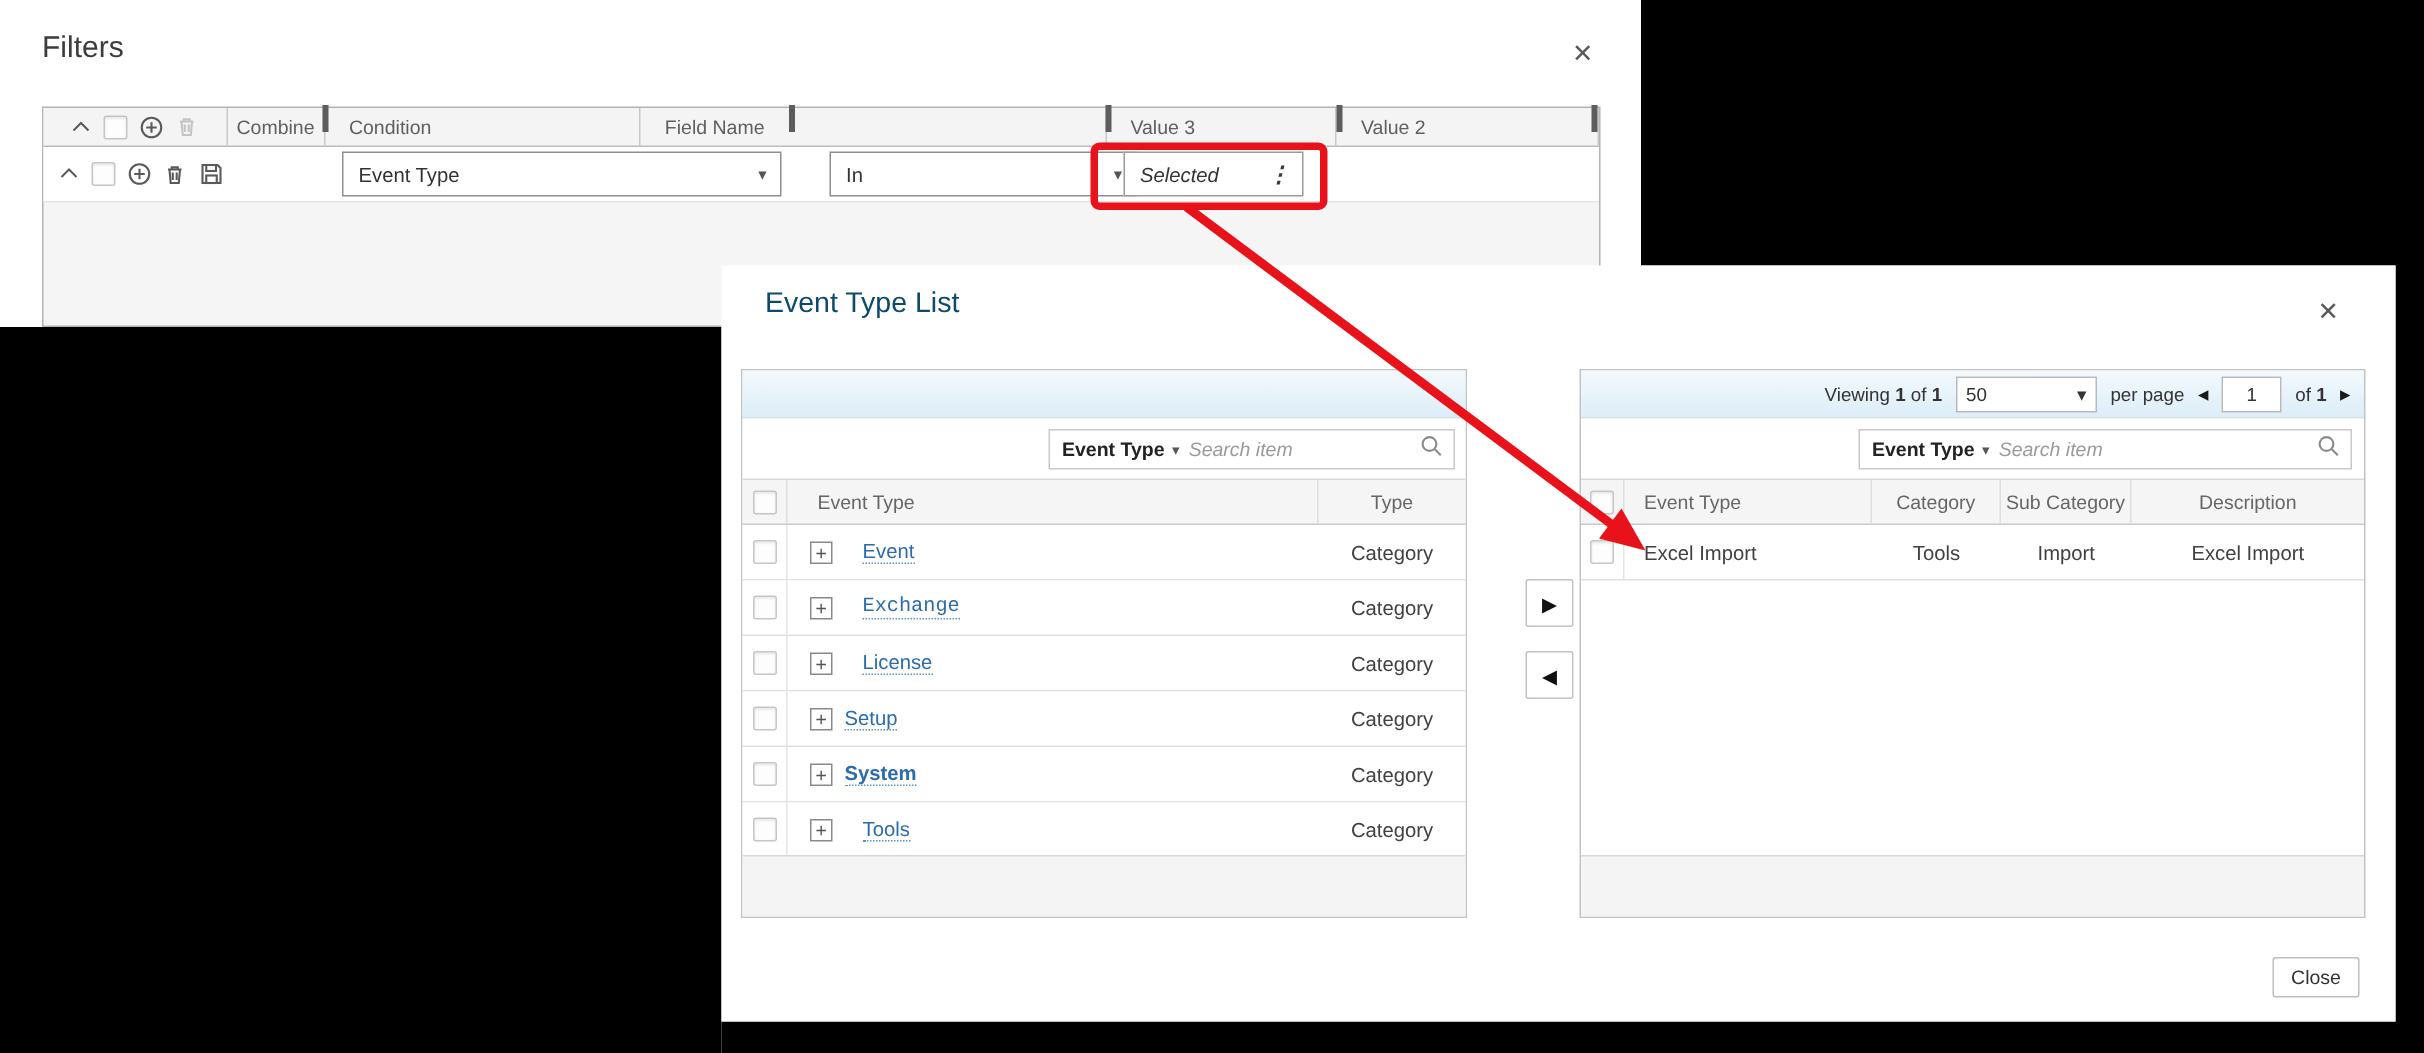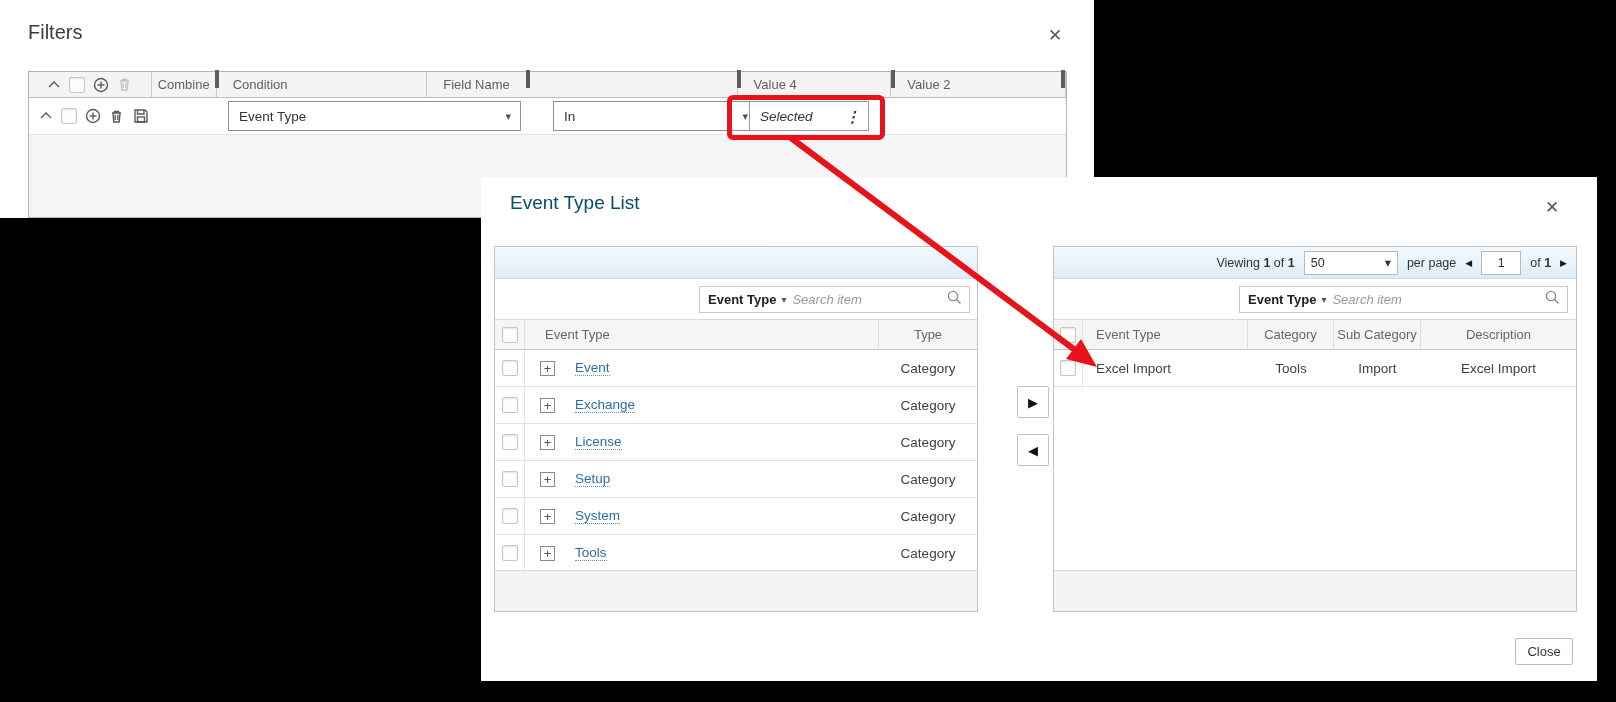--- a/index.html
+++ b/index.html
@@ -88,21 +88,21 @@
                 <path d="M3 4 h9 M5.5 4 v-1.5 h4 v1.5 M4 4 l0.8 9 h5.4 l0.8 -9"></path>
                 <line x1="6.2" y1="6" x2="6.2" y2="11"></line>
                 <line x1="8.8" y1="6" x2="8.8" y2="11"></line>
               </svg>
             </span>
         </span>
       </div>
       <div class="cell" style="width:65px; justify-content:center; padding-left:0;">Combine</div>
       <div class="cell" style="width:211px;">Condition</div>
       <div class="cell" style="width:311px;">Field Name</div>
-      <div class="cell" style="width:154px;">Value 4</div>
+      <div class="cell" style="width:154px;">Value 3</div>
       <div class="cell" style="width:175px;">Value 2</div>
       <div class="handle" style="left:186px;"></div>
       <div class="handle" style="left:497px;"></div>
       <div class="handle" style="left:708px;"></div>
       <div class="handle" style="left:862px;"></div>
       <div class="handle" style="left:1032px;"></div>
     </div>
 
     <div class="frow">
       <div class="iconbar" style="width:123px;">
@@ -187,45 +187,45 @@
           </div>
         <span class="expand" style="margin-left:15px;">+</span>
         <span class="link" style="margin-left:20px;">Event</span>
         <span style="margin-left:auto; width:98px; text-align:center;">Category</span>
       </div>
       <div class="prow">
         <div class="ccol">
             <span class="cb"></span>
           </div>
         <span class="expand" style="margin-left:15px;">+</span>
-        <span class="link" style="margin-left:20px;">Exchange</span>
+        <span class="link" style="margin-left:20px;font-family:Liberation Mono, monospace;">Exchange</span>
         <span style="margin-left:auto; width:98px; text-align:center;">Category</span>
       </div>
       <div class="prow">
         <div class="ccol">
             <span class="cb"></span>
           </div>
         <span class="expand" style="margin-left:15px;">+</span>
         <span class="link" style="margin-left:20px;">License</span>
         <span style="margin-left:auto; width:98px; text-align:center;">Category</span>
       </div>
       <div class="prow">
         <div class="ccol">
             <span class="cb"></span>
           </div>
         <span class="expand" style="margin-left:15px;">+</span>
-        <span class="link" style="margin-left:20px;">Setup</span>
-        <span style="margin-left:auto; width:98px; text-align:center;">Category</span>
-      </div>
-      <div class="prow">
-        <div class="ccol">
-            <span class="cb"></span>
-          </div>
-        <span class="expand" style="margin-left:15px;">+</span>
-        <span class="link" style="margin-left:20px;">System</span>
+        <span class="link" style="margin-left:8px;">Setup</span>
+        <span style="margin-left:auto; width:98px; text-align:center;">Category</span>
+      </div>
+      <div class="prow">
+        <div class="ccol">
+            <span class="cb"></span>
+          </div>
+        <span class="expand" style="margin-left:15px;">+</span>
+        <span class="link" style="margin-left:8px;font-weight:bold;">System</span>
         <span style="margin-left:auto; width:98px; text-align:center;">Category</span>
       </div>
       <div class="prow">
         <div class="ccol">
             <span class="cb"></span>
           </div>
         <span class="expand" style="margin-left:15px;">+</span>
         <span class="link" style="margin-left:20px;">Tools</span>
         <span style="margin-left:auto; width:98px; text-align:center;">Category</span>
       </div>

